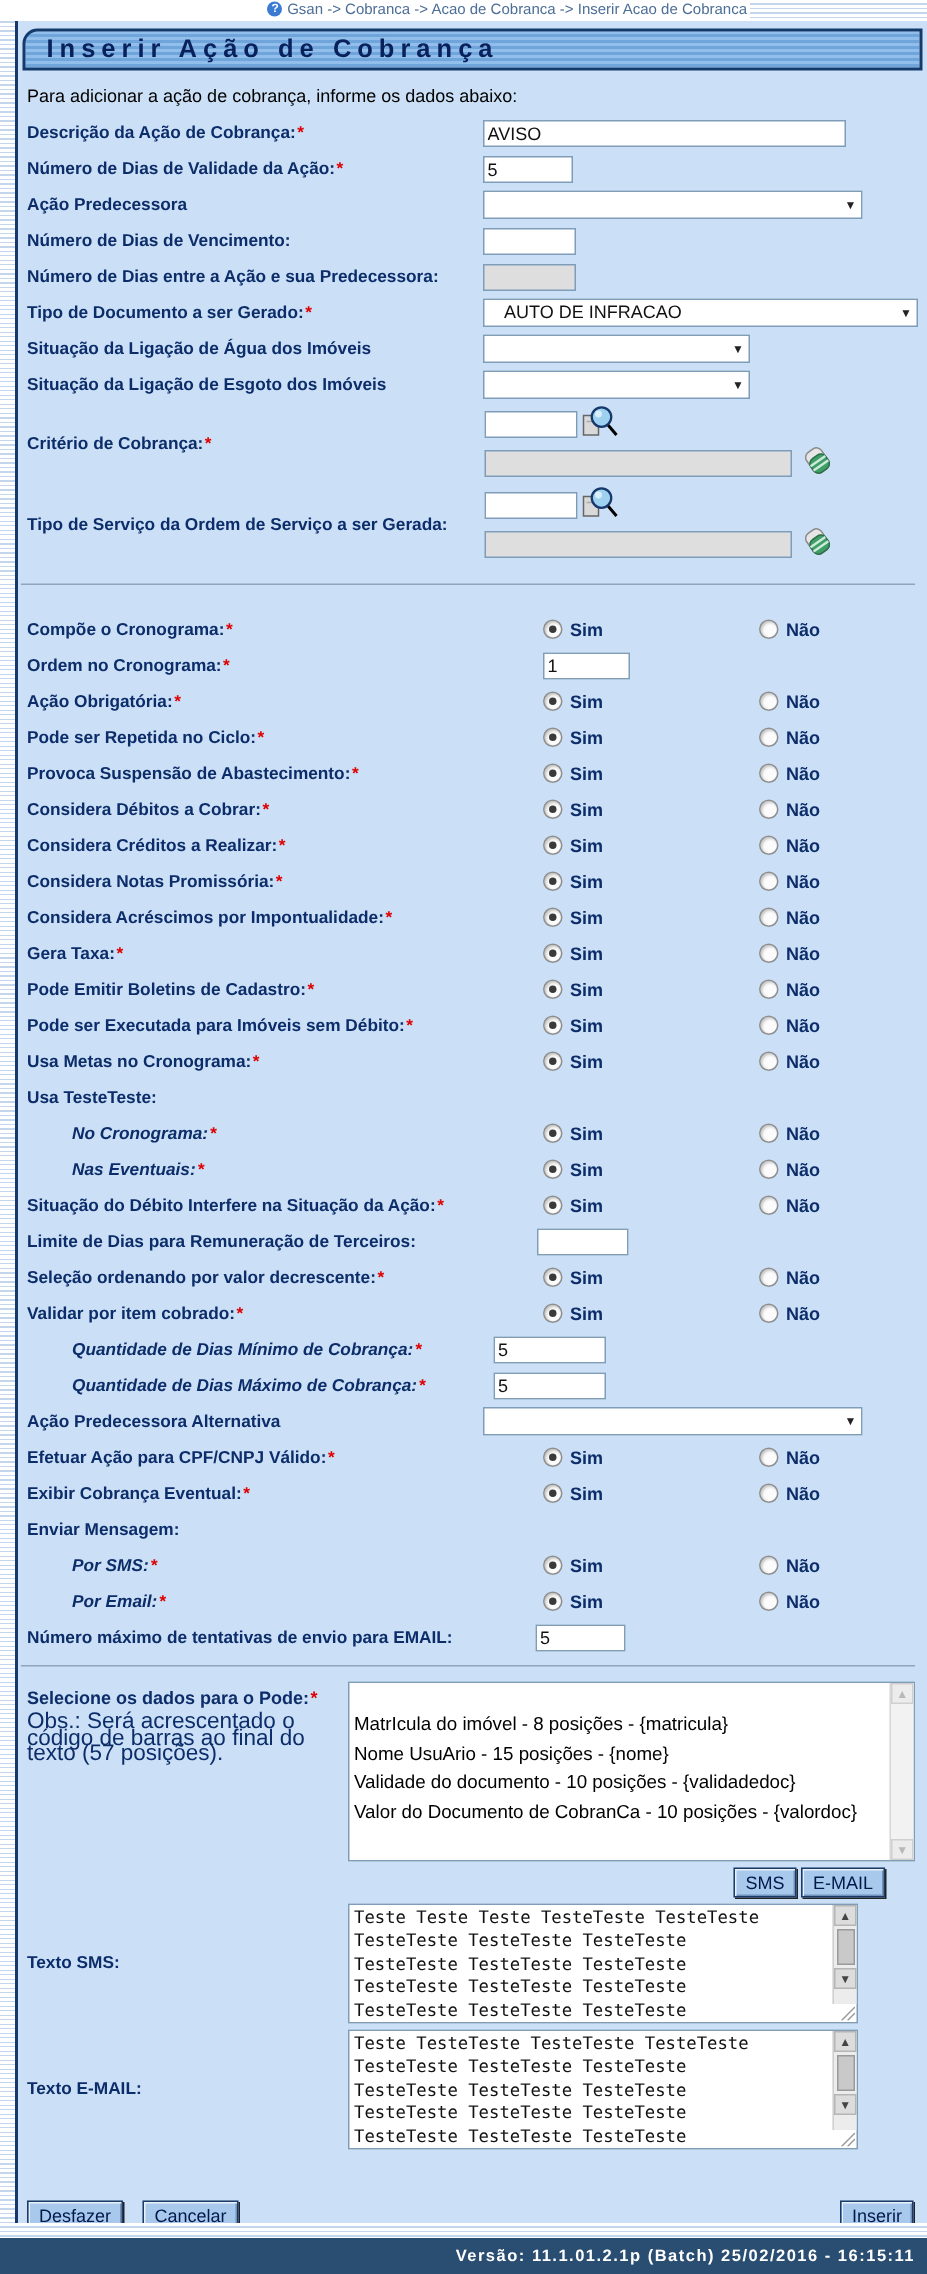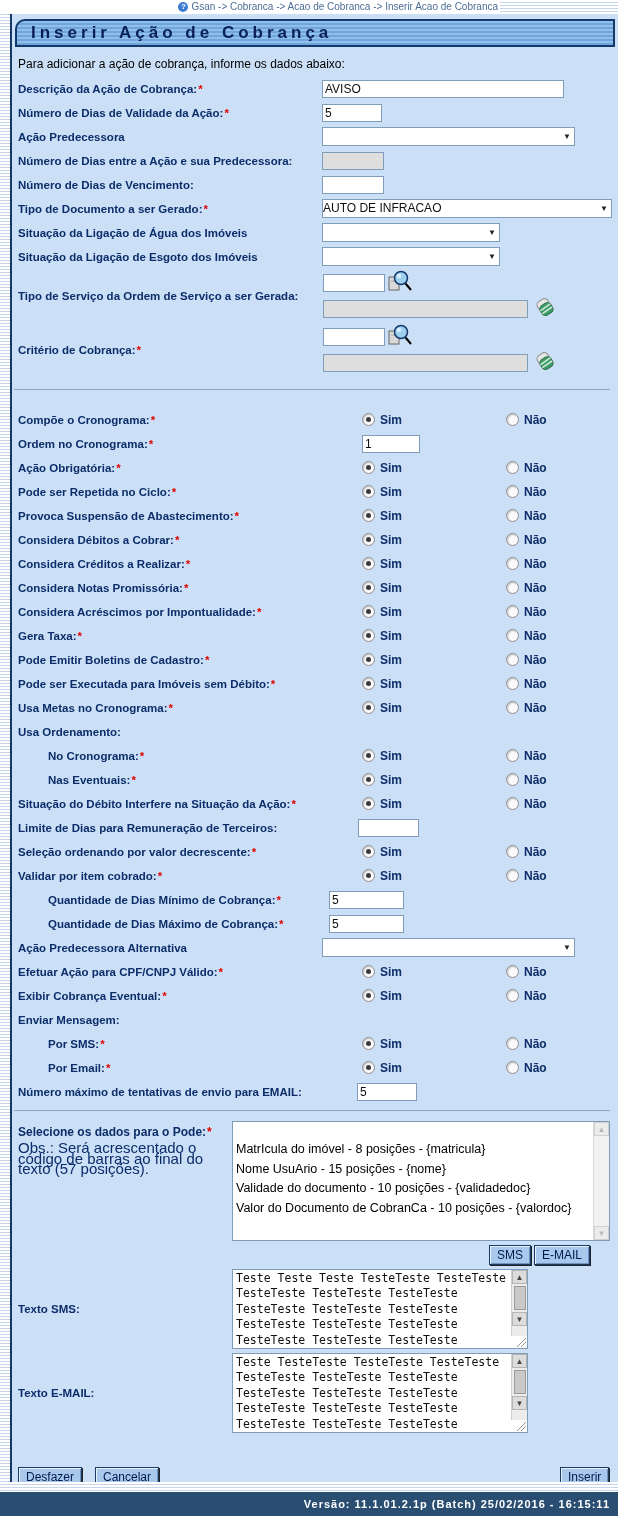--- a/index.html
+++ b/index.html
@@ -31,29 +31,29 @@
     color:#08205c; font-weight:bold; font-size:17px; letter-spacing:4px;
     line-height:24px; padding-left:14px;
   }
   .intro { margin:10px 0 6px 6px; font-size:12px; color:#000; line-height:14px; }
   .frow { position:relative; height:24px; margin-left:6px; }
   .frow.lookup { height:54px; }
   .lbl {
     position:absolute; left:0; top:50%; transform:translateY(-50%);
     font-size:11.5px; font-weight:bold; color:#0c2d69; white-space:nowrap;
   }
-  .lbl.ind { left:30px; }
+  .lbl.ind { left:30px;font-style:italic; }
   .req { color:#e00000; margin-left:1px; }
   .txt {
     position:absolute; top:3px; height:18px; border:1px solid #7f9db9;
     font-size:12px; font-family:"Liberation Sans",sans-serif; padding:0 2px; background:#fff; color:#111;
   }
   .txt:disabled { background:#dedede; color:#555; }
   .selbox { position:absolute; top:2px; height:19px; background:#fff; border:1px solid #7f9db9; }
-  .selval { display:block; font-size:12px; line-height:17px; padding-left:0; color:#111;
+  .selval { display:block; font-size:12px; line-height:17px; padding-left:13px; color:#111;
             white-space:nowrap; overflow:hidden; }
   .selarrow { position:absolute; right:3px; top:5px; font-size:8px; color:#222; line-height:8px; }
   .rb {
     position:absolute; top:5px; width:13px; height:13px; border-radius:50%;
     background:#fcfcfc; border:1px solid #8e8e8e; box-shadow: inset 1px 1px 2px #c0c0c0;
   }
   .rb .dot { display:none; position:absolute; left:3px; top:3px; width:5px; height:5px;
              border-radius:50%; background:#3a3a3a; }
   .rb.on .dot { display:block; }
   .rlabel { position:absolute; top:50%; transform:translateY(-50%);
@@ -78,21 +78,21 @@
   .btn {
     background:#a9c9ec; border:1px solid #1c3a66; color:#00194d;
     font-family:"Liberation Sans",sans-serif; font-size:12px; padding:2px 7px;
     box-shadow:1px 1px 0 #222, inset 1px 1px 0 #e8f2fc, inset -1px -1px 0 #6f93bd;
   }
   .btn.sms { position:absolute; left:471px; top:128px; }
   .btn.email { position:absolute; left:516px; top:128px; }
   .tarow { position:relative; height:84px; margin-left:6px; }
   .lbl2 { position:absolute; left:0; top:50%; transform:translateY(-50%);
           font-size:11.5px; font-weight:bold; color:#0c2d69; }
-  .tawrap { position:absolute; left:214px; top:2px; width:296px; height:80px;
+  .tawrap { position:absolute; left:214px; top:2px; width:340px; height:80px;
             border:1px solid #7f9db9; background:#fff; }
   .ta { position:absolute; left:1px; top:1px; width:calc(100% - 20px); height:calc(100% - 3px);
         border:none; resize:none; overflow:hidden; outline:none;
         font-family:"DejaVu Sans Mono", monospace; font-size:11.5px; line-height:15.4px;
         background:#fff; color:#111; padding-left:2px; white-space:pre; }
   .tsb { position:absolute; right:0; top:0; bottom:12px; width:16px; background:#ececec;
          border-left:1px solid #cfcfcf; display:flex; flex-direction:column; align-items:center; }
   .tsb-a { font-size:8px; color:#444; background:#dcdcdc; border:1px solid #b5b5b5;
            width:100%; height:14px; line-height:13px; text-align:center; }
   .tsb-thumb { width:12px; height:24px; background:#c9c9c9; border:1px solid #9a9a9a; margin:2px 0; }
@@ -129,26 +129,26 @@
         <input class="txt" value="5" style="left: 304px; width: 60px;">
       </div>
       <div class="frow">
         <span class="lbl">Ação Predecessora</span>
         <div class="selbox" style="left: 304px; width: 253px;">
           <span class="selval"></span>
           <span class="selarrow">▼</span>
         </div>
       </div>
       <div class="frow">
+        <span class="lbl">Número de Dias de Vencimento:</span>
+        <input class="txt" style="left: 304px; width: 62px;">
+      </div>
+      <div class="frow">
         <span class="lbl">Número de Dias entre a Ação e sua Predecessora:</span>
         <input class="txt" disabled="" style="left: 304px; width: 62px;">
-      </div>
-      <div class="frow">
-        <span class="lbl">Número de Dias de Vencimento:</span>
-        <input class="txt" style="left: 304px; width: 62px;">
       </div>
       <div class="frow">
         <span class="lbl">Tipo de Documento a ser Gerado:<span class="req">*</span></span>
         <div class="selbox" style="left: 304px; width: 290px;">
           <span class="selval">AUTO DE INFRACAO</span>
           <span class="selarrow">▼</span>
         </div>
       </div>
       <div class="frow">
         <span class="lbl">Situação da Ligação de Água dos Imóveis</span>
@@ -156,20 +156,40 @@
           <span class="selval"></span>
           <span class="selarrow">▼</span>
         </div>
       </div>
       <div class="frow">
         <span class="lbl">Situação da Ligação de Esgoto dos Imóveis</span>
         <div class="selbox" style="left: 304px; width: 178px;">
           <span class="selval"></span>
           <span class="selarrow">▼</span>
         </div>
+      </div>
+      <div class="frow lookup">
+        <span class="lbl">Critério de Cobrança:<span class="req">*</span></span>
+        <input class="txt lkp" style="">
+        <span class="icon mag"><svg width="24" height="24" viewBox="0 0 24 24">
+            <rect x="1" y="7" width="10" height="13" fill="#d9d9d9" stroke="#666"></rect>
+            <line x1="3" y1="11" x2="9" y2="11" stroke="#aaa"></line>
+            <circle cx="13" cy="8" r="6.5" fill="#9ed0f0" stroke="#16386b" stroke-width="1.5"></circle>
+            <circle cx="11" cy="6" r="2.3" fill="#d9eefb"></circle>
+            <line x1="17.5" y1="13.5" x2="23" y2="20" stroke="#000" stroke-width="2"></line>
+          </svg></span>
+        <input class="txt desc" disabled="" style="">
+        <span class="icon ers"><svg width="24" height="26" viewBox="0 0 24 26">
+            <g transform="rotate(-35 12 13)">
+              <rect x="6" y="5" width="12" height="16" rx="4" fill="#e6e6e6" stroke="#8a8a8a"></rect>
+              <rect x="6" y="10" width="12" height="11" rx="4" fill="#3f9e68" stroke="#2c7049"></rect>
+              <line x1="6" y1="13.5" x2="18" y2="13.5" stroke="#cdeadb" stroke-width="1.6"></line>
+              <line x1="6" y1="17" x2="18" y2="17" stroke="#cdeadb" stroke-width="1.6"></line>
+            </g>
+          </svg></span>
       </div>
       <div class="frow lookup">
         <span class="lbl">Tipo de Serviço da Ordem de Serviço a ser Gerada:</span>
         <input class="txt lkp" style="">
         <span class="icon mag"><svg width="24" height="24" viewBox="0 0 24 24">
             <rect x="1" y="7" width="10" height="13" fill="#d9d9d9" stroke="#666"></rect>
             <line x1="3" y1="11" x2="9" y2="11" stroke="#aaa"></line>
             <circle cx="13" cy="8" r="6.5" fill="#9ed0f0" stroke="#16386b" stroke-width="1.5"></circle>
             <circle cx="11" cy="6" r="2.3" fill="#d9eefb"></circle>
             <line x1="17.5" y1="13.5" x2="23" y2="20" stroke="#000" stroke-width="2"></line>
@@ -177,40 +197,20 @@
         <input class="txt desc" disabled="" style="">
         <span class="icon ers"><svg width="24" height="26" viewBox="0 0 24 26">
             <g transform="rotate(-35 12 13)">
               <rect x="6" y="5" width="12" height="16" rx="4" fill="#e6e6e6" stroke="#8a8a8a"></rect>
               <rect x="6" y="10" width="12" height="11" rx="4" fill="#3f9e68" stroke="#2c7049"></rect>
               <line x1="6" y1="13.5" x2="18" y2="13.5" stroke="#cdeadb" stroke-width="1.6"></line>
               <line x1="6" y1="17" x2="18" y2="17" stroke="#cdeadb" stroke-width="1.6"></line>
             </g>
           </svg></span>
       </div>
-      <div class="frow lookup">
-        <span class="lbl">Critério de Cobrança:<span class="req">*</span></span>
-        <input class="txt lkp" style="">
-        <span class="icon mag"><svg width="24" height="24" viewBox="0 0 24 24">
-            <rect x="1" y="7" width="10" height="13" fill="#d9d9d9" stroke="#666"></rect>
-            <line x1="3" y1="11" x2="9" y2="11" stroke="#aaa"></line>
-            <circle cx="13" cy="8" r="6.5" fill="#9ed0f0" stroke="#16386b" stroke-width="1.5"></circle>
-            <circle cx="11" cy="6" r="2.3" fill="#d9eefb"></circle>
-            <line x1="17.5" y1="13.5" x2="23" y2="20" stroke="#000" stroke-width="2"></line>
-          </svg></span>
-        <input class="txt desc" disabled="" style="">
-        <span class="icon ers"><svg width="24" height="26" viewBox="0 0 24 26">
-            <g transform="rotate(-35 12 13)">
-              <rect x="6" y="5" width="12" height="16" rx="4" fill="#e6e6e6" stroke="#8a8a8a"></rect>
-              <rect x="6" y="10" width="12" height="11" rx="4" fill="#3f9e68" stroke="#2c7049"></rect>
-              <line x1="6" y1="13.5" x2="18" y2="13.5" stroke="#cdeadb" stroke-width="1.6"></line>
-              <line x1="6" y1="17" x2="18" y2="17" stroke="#cdeadb" stroke-width="1.6"></line>
-            </g>
-          </svg></span>
-      </div>
     </div>
   <div class="hr"></div>
   <div id="rows-bottom">
       <div class="frow">
         <span class="lbl">Compõe o Cronograma:<span class="req">*</span></span>
         <span class="rb on" style="left: 344px;">
           <span class="dot"></span>
         </span>
         <span class="rlabel" style="left: 362px;">Sim</span>
         <span class="rb" style="left: 488px;"></span>
@@ -313,21 +313,21 @@
       <div class="frow">
         <span class="lbl">Usa Metas no Cronograma:<span class="req">*</span></span>
         <span class="rb on" style="left: 344px;">
           <span class="dot"></span>
         </span>
         <span class="rlabel" style="left: 362px;">Sim</span>
         <span class="rb" style="left: 488px;"></span>
         <span class="rlabel" style="left: 506px;">Não</span>
       </div>
       <div class="frow">
-        <span class="lbl">Usa Ordenamento:</span>
+        <span class="lbl">Usa TesteTeste:</span>
       </div>
       <div class="frow">
         <span class="lbl ind">No Cronograma:<span class="req">*</span></span>
         <span class="rb on" style="left: 344px;">
           <span class="dot"></span>
         </span>
         <span class="rlabel" style="left: 362px;">Sim</span>
         <span class="rb" style="left: 488px;"></span>
         <span class="rlabel" style="left: 506px;">Não</span>
       </div>

